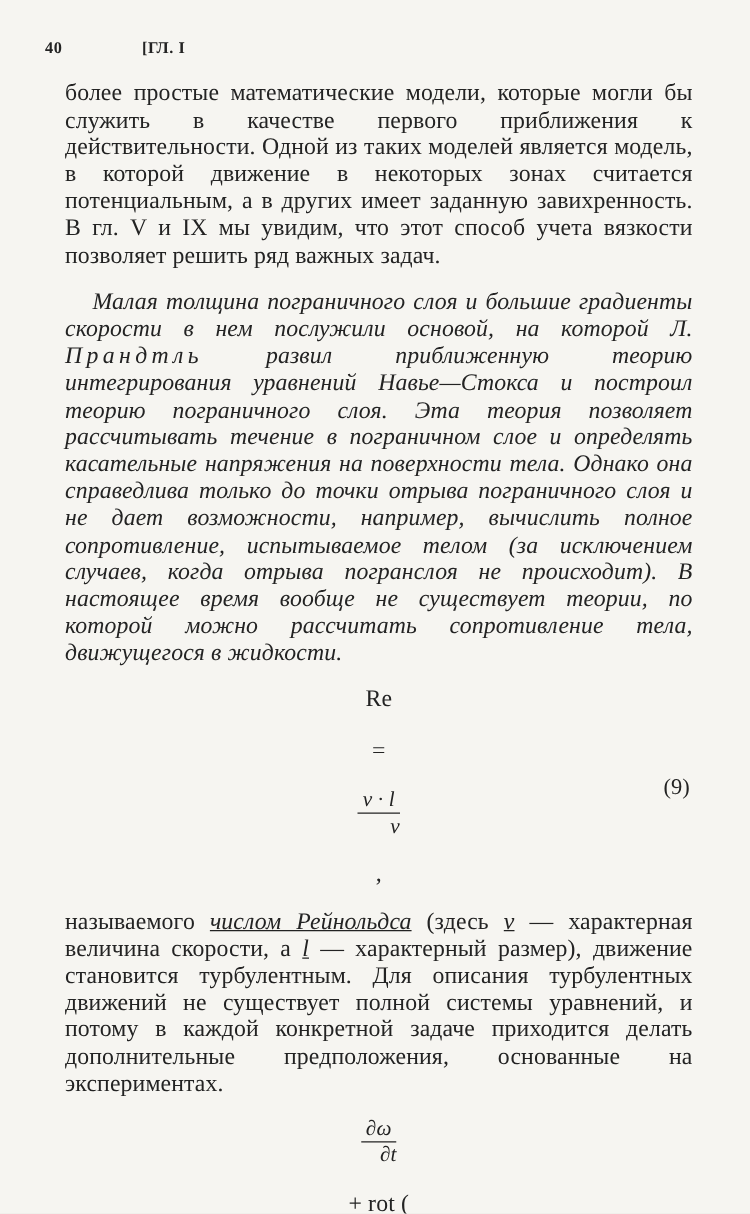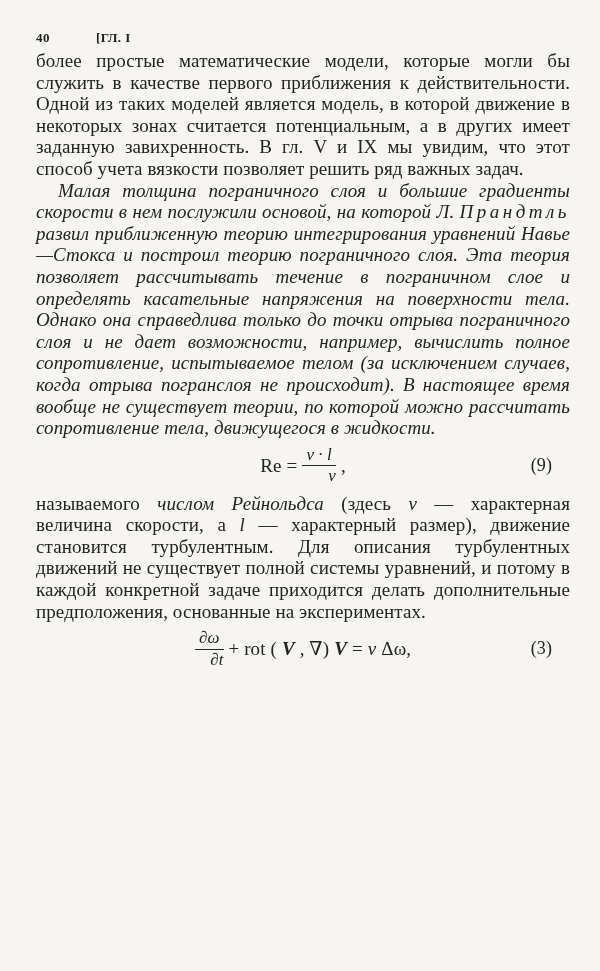--- a/index.html
+++ b/index.html
@@ -19,53 +19,54 @@
     padding: 30px 30px 0 36px;
     overflow: hidden;
   }
   
   .header {
     display: flex;
     align-items: baseline;
     font-size: 13px;
     font-weight: bold;
     letter-spacing: 1.2px;
-    margin-bottom: 4px;
+    margin-bottom: 18px;
     white-space: nowrap;
   }
   .header .pageno   { width: 60px; letter-spacing: 0.5px; }
   .header .runtitle { flex: 1; text-align: center; }
-  .header .chapref  { width: 70px; text-align: left; letter-spacing: 0.5px; }
+  .header .chapref  { width: 70px; text-align: center; letter-spacing: 0.5px; }
   
   .bodytext {
     font-size: 19px;
     line-height: 21.6px;
     text-align: justify;
     letter-spacing: 0.1px;
   }
-  p.para { margin: 0; }
+  p.para { margin: 16px; }
   p.indent { text-indent: 22px; font-style: italic; }
   .spaced { letter-spacing: 3.5px; }
-  em { font-style: italic; }
+  em { font-style: italic; text-decoration: underline; }
   b  { font-weight: bold; }
   
   .equation {
     position: relative;
     display: flex;
     align-items: center;
     justify-content: center;
     min-height: 46px;
     margin: 4px 0;
   }
   .eq-content {
     display: inline-flex;
     align-items: center;
-    gap: 5px;
+    gap: 19px;
     font-size: 19px;
     white-space: nowrap;
+    flex-direction: column;
   }
   .frac {
     display: inline-flex;
     flex-direction: column;
     align-items: flex-end;
     line-height: 1.08;
     font-size: 17px;
   }
   .frac .num {
     border-bottom: 1.4px solid #232323;

